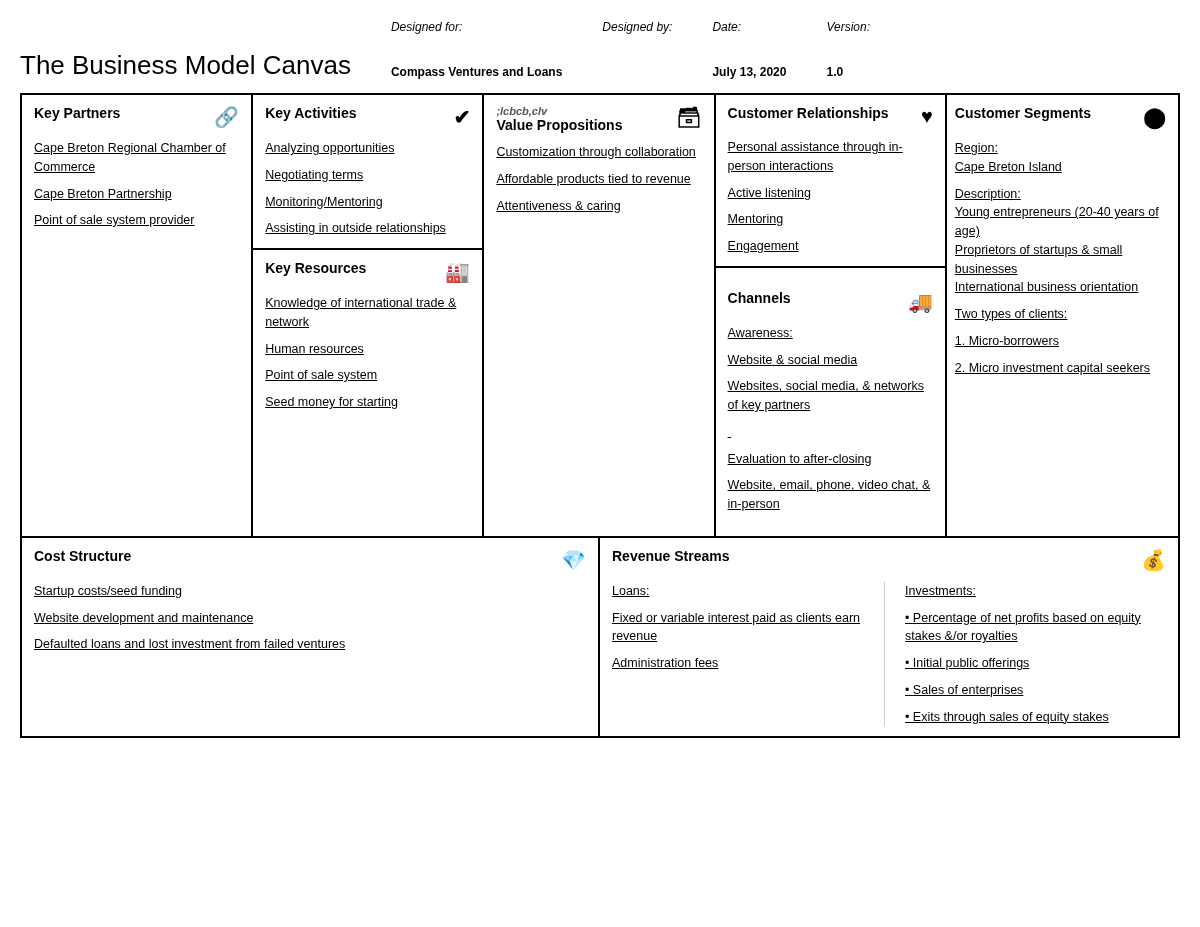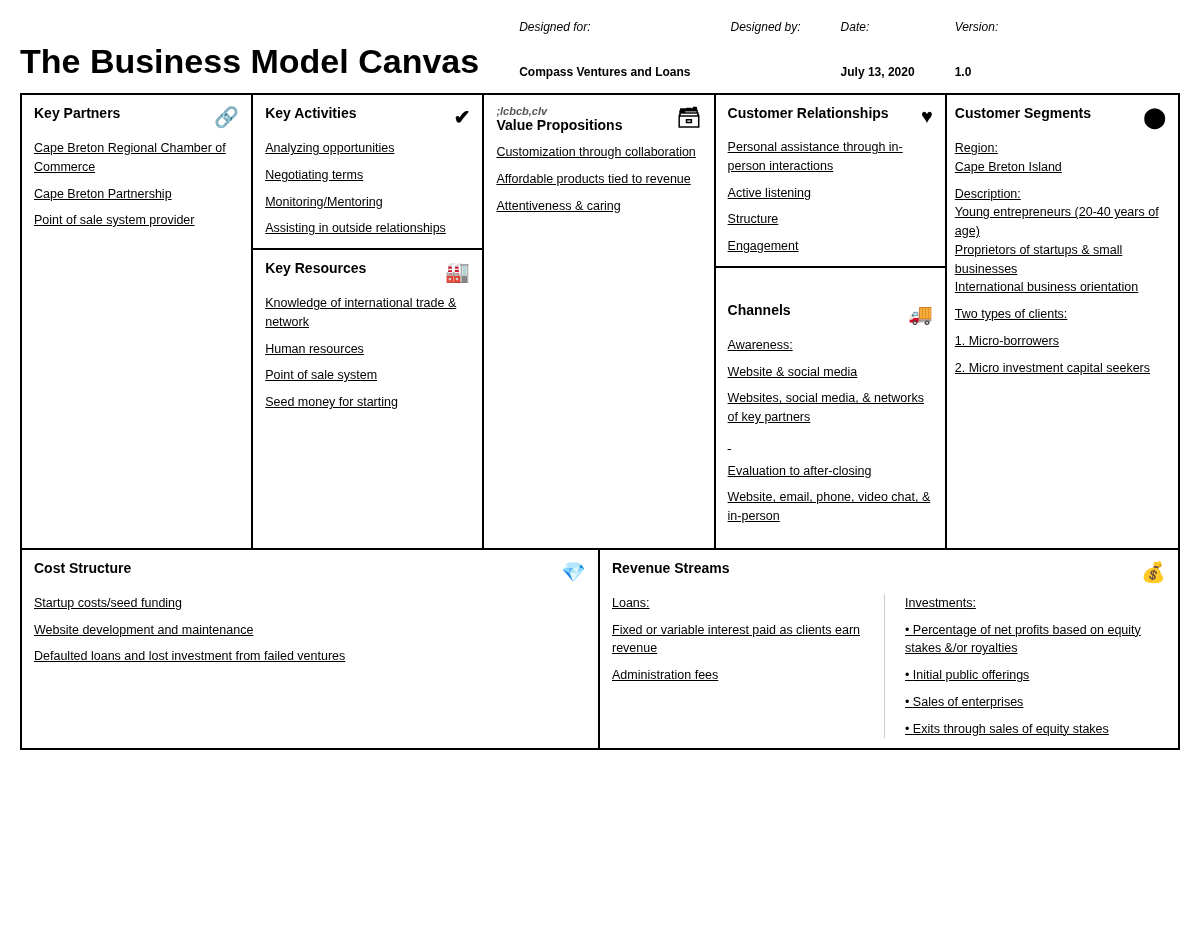--- a/index.html
+++ b/index.html
@@ -12,22 +12,22 @@
       width: 1200px;
       min-height: 927px;
     }
     .header {
       display: flex;
       align-items: flex-end;
       margin-bottom: 12px;
       gap: 40px;
     }
     .header-title {
-      font-size: 34px;
-      font-weight: bold;
+      font-size: 26px;
+      font-weight: normal;
       white-space: nowrap;
     }
     .header-meta {
       display: flex;
       gap: 40px;
       font-size: 12px;
       padding-bottom: 2px;
     }
     .header-meta-group {
       display: flex;
@@ -98,21 +98,20 @@
       padding: 10px 12px;
     }
     .cell-split-bottom {
       padding: 10px 12px;
     }
     
     .cell-split-cr {
       display: flex;
       flex-direction: column;
       border-right: 2px solid #000;
-      gap: 12px;
     }
     .cell-split-cr-top {
       border-bottom: 2px solid #000;
       padding: 10px 12px;
     }
     .cell-split-cr-bottom {
       padding: 22px 12px;
     }
     .bottom-cell-left {
       border-right: 2px solid #000;
@@ -212,21 +211,21 @@
     <div class="cell-split-cr">
 
       <div class="cell-split-cr-top">
         <div class="cell-header">
           <span>Customer Relationships</span>
           <span class="cell-icon">♥</span>
         </div>
         <div class="cell-content">
           <p>Personal assistance through in-person interactions</p>
           <p>Active listening</p>
-          <p>Structure</p>
+          <p>Mentoring</p>
           <p>Engagement</p>
         </div>
       </div>
 
       <div class="cell-split-cr-bottom">
         <div class="cell-header">
           <span>Channels</span>
           <span class="cell-icon">🚚</span>
         </div>
         <div class="cell-content">

